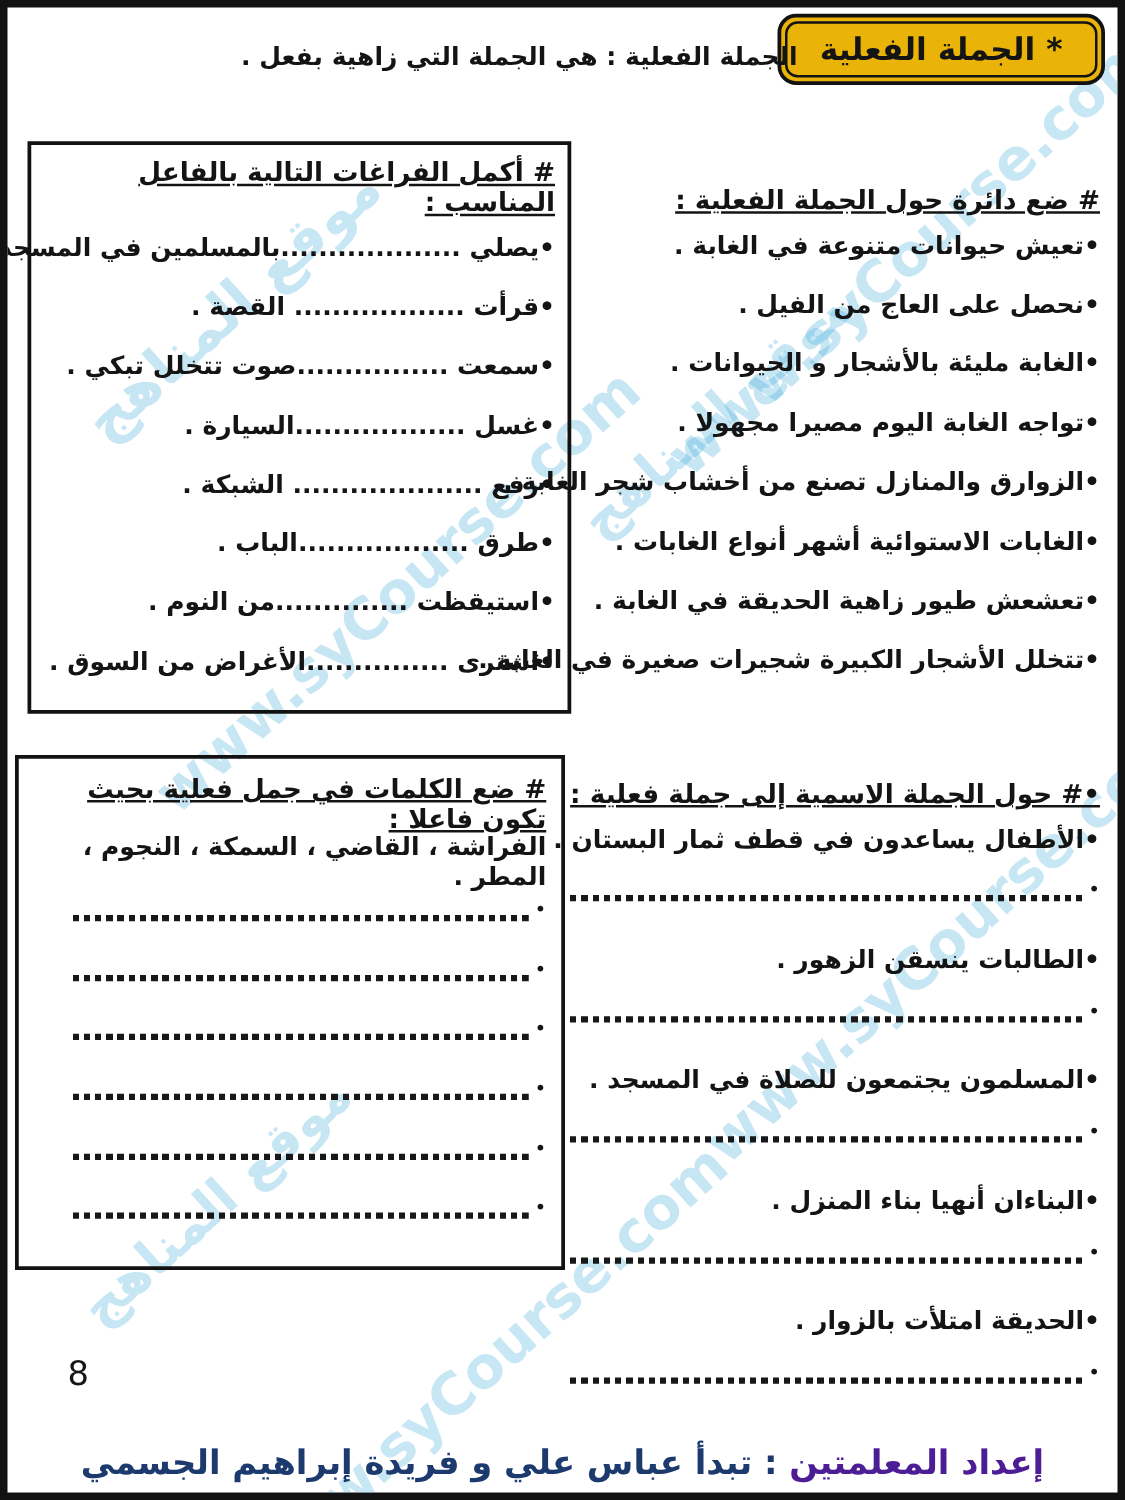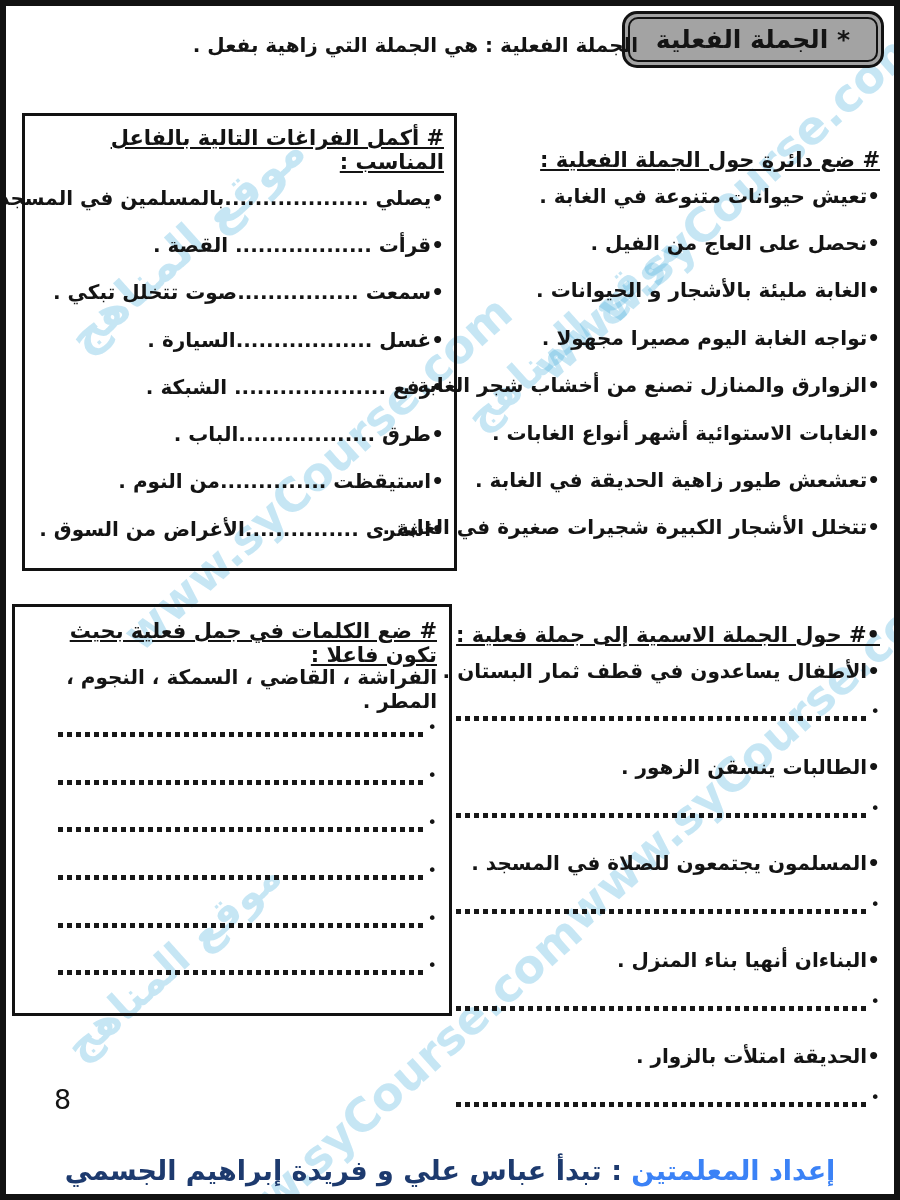--- a/index.html
+++ b/index.html
@@ -8,21 +8,21 @@
     border:6px solid #121212;background:#ffffff;overflow:hidden;
     font-family:"DejaVu Sans",sans-serif;color:#141414;
   }
   
   .wm{
     position:absolute;color:#45aedd;opacity:.30;font-weight:700;
     font-size:46px;transform:rotate(-42deg);white-space:nowrap;
     pointer-events:none;z-index:0;
   }
   
-  .titlebox{position:absolute;top:5px;right:10px;border:3px solid #121212;border-radius:15px;padding:3px;background:#a3a3a3;z-index:2;}
+  .titlebox{position:absolute;top:5px;right:10px;border:3px solid #121212;border-radius:15px;padding:3px;background:#eab308;z-index:2;}
   .titlebox-inner{border:2px solid #121212;border-radius:10px;padding:6px 26px;font-size:25px;font-weight:700;direction:rtl;}
   .definition{position:absolute;top:27px;right:256px;font-size:20px;font-weight:700;direction:rtl;z-index:2;}
 
   .sec{position:absolute;direction:rtl;text-align:right;z-index:2;}
   .sec-circle{top:118px;right:14px;width:436px;}
   .sec-convert{top:593px;right:14px;width:436px;}
 
   .heading{font-size:21px;font-weight:700;text-decoration:underline;}
   .hrow{height:48px;display:flex;align-items:flex-end;}
   .item{height:47.4px;display:flex;align-items:center;font-size:20px;font-weight:700;white-space:nowrap;}
@@ -38,21 +38,21 @@
   .ansline .b{font-size:16px;position:relative;top:-7px;margin-left:5px;}
   .dots{flex:1;height:5px;background:repeating-linear-gradient(to left,#181818 0 5px,transparent 5px 9px);}
   .sec-convert .ansline{padding-left:10px;}
   .box-compose .ansline{height:47.6px;padding-left:30px;}
 
   .pagenum{position:absolute;left:48px;top:1078px;font-size:27px;z-index:2;}
   .footer{
     position:absolute;bottom:8px;left:0;width:100%;text-align:center;direction:rtl;
     font-size:27px;font-weight:700;z-index:2;letter-spacing:-0.5px;
   }
-  .footer .red{color:#3b82f6;}
+  .footer .red{color:#4c1d95;}
   .footer .navy{color:#1d3a6e;}
 </style>
 </head>
 <body>
 
 <div class="page">
 
   <span class="wm" style="left:470px;top:170px;">www.syCourse.com</span>
   <span class="wm" style="left:30px;top:210px;">موقع المناهج</span>
   <span class="wm" style="left:430px;top:300px;font-size:42px;">موقع المناهج</span>

